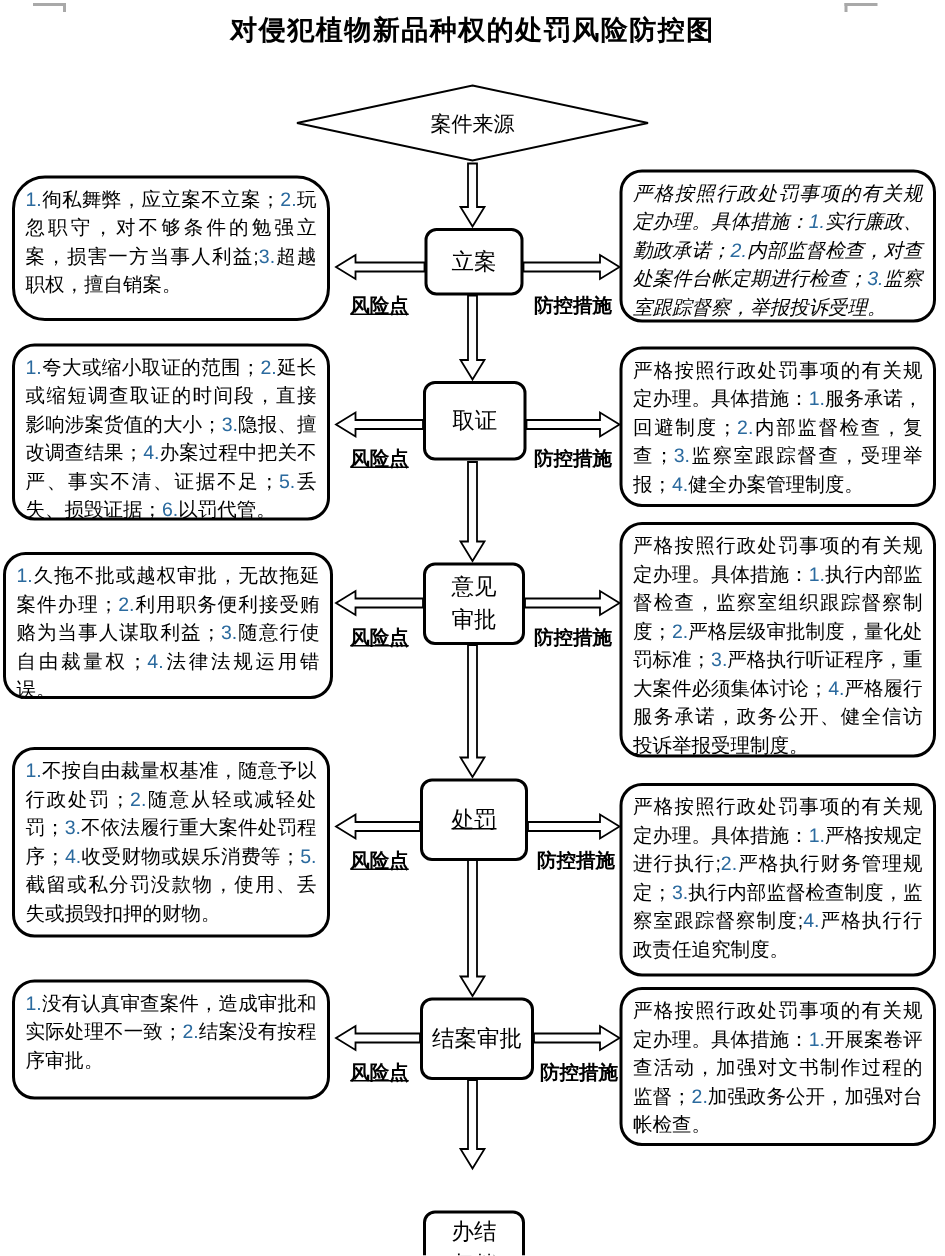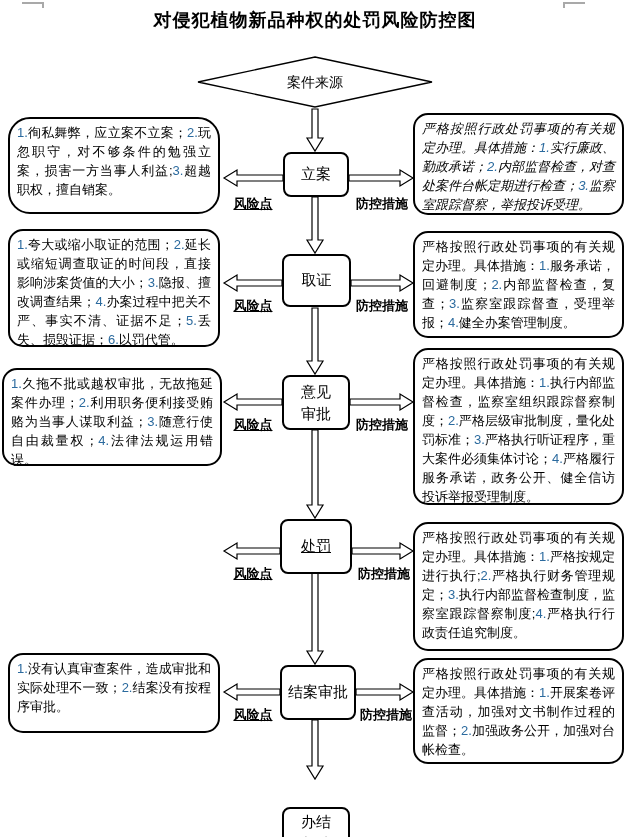--- a/index.html
+++ b/index.html
@@ -89,20 +89,23 @@
   </div>
   <div class="alabel risk" style="left:224px;top:381px;width:58px;">风险点</div>
   <div class="cbox" style="left:282px;top:375px;width:68px;height:55px;">
     <span class="wrap2">意见审批</span>
   </div>
   <div class="alabel" style="left:348px;top:381px;width:68px;">防控措施</div>
   <div class="obox" style="left:413px;top:348px;width:211px;height:157px;">
     <span>严格按照行政处罚事项的有关规定办理。具体措施：<span class="num">1.</span>执行内部监督检查，监察室组织跟踪督察制度；<span class="num">2.</span>严格层级审批制度，量化处罚标准；<span class="num">3.</span>严格执行听证程序，重大案件必须集体讨论；<span class="num">4.</span>严格履行服务承诺，政务公开、健全信访投诉举报受理制度。</span>
   </div>
 
+  <div class="obox" style="left:8px;top:498px;width:212px;height:127px;">
+    <span><span class="num">1.</span>不按自由裁量权基准，随意予以行政处罚；<span class="num">2.</span>随意从轻或减轻处罚；<span class="num">3.</span>不依法履行重大案件处罚程序；<span class="num">4.</span>收受财物或娱乐消费等；<span class="num">5.</span>截留或私分罚没款物，使用、丢失或损毁扣押的财物。</span>
+  </div>
   <div class="alabel risk" style="left:224px;top:530px;width:58px;">风险点</div>
   <div class="cbox" style="left:280px;top:519px;width:72px;height:55px;text-decoration:underline;">
     <span>处罚</span>
   </div>
   <div class="alabel" style="left:350px;top:530px;width:68px;">防控措施</div>
   <div class="obox" style="left:413px;top:522px;width:211px;height:129px;">
     <span>严格按照行政处罚事项的有关规定办理。具体措施：<span class="num">1.</span>严格按规定进行执行;<span class="num">2.</span>严格执行财务管理规定；<span class="num">3.</span>执行内部监督检查制度，监察室跟踪督察制度;<span class="num">4.</span>严格执行行政责任追究制度。</span>
   </div>
 
   <div class="obox" style="left:8px;top:653px;width:212px;height:80px;">

